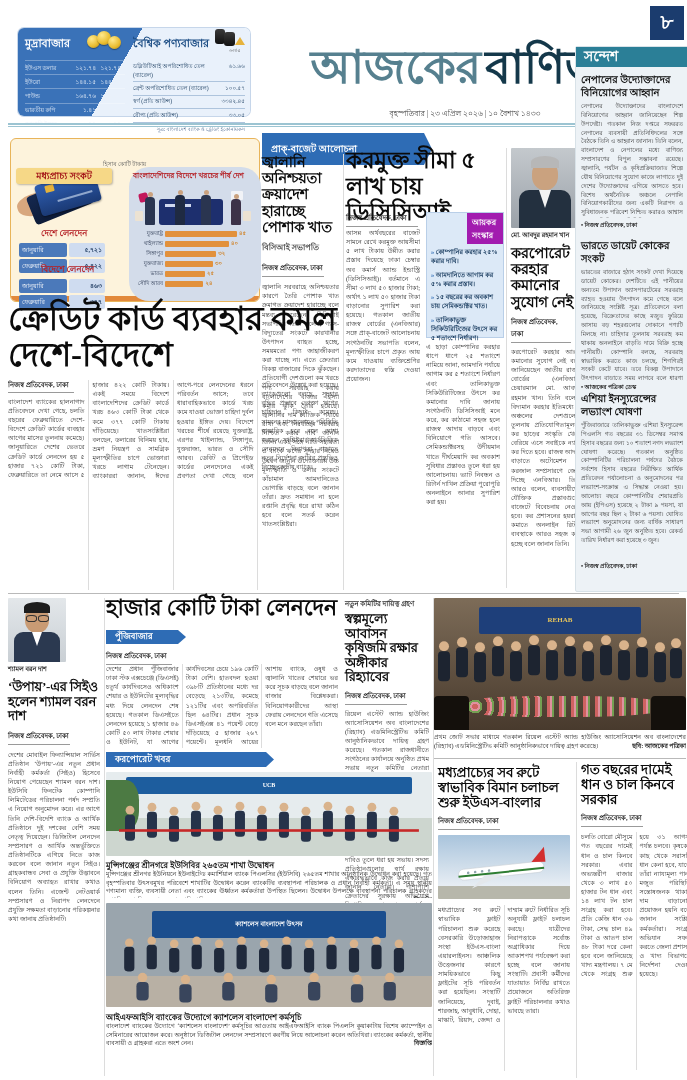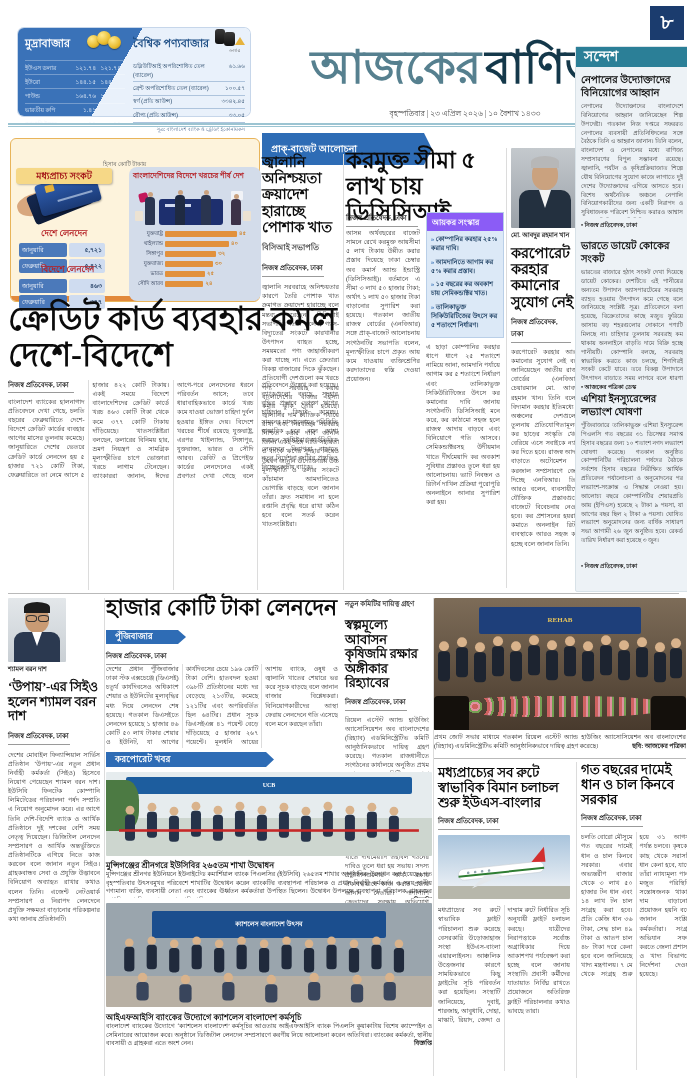--- a/index.html
+++ b/index.html
@@ -33,29 +33,29 @@
   .barrel{position:absolute;background:linear-gradient(#3a3a3a,#111);border-radius:3px;}
   
   .ig{background:#fdf3dc;border:1px solid #e8b45a;border-radius:6px;}
   .ig-tab{background:#f6d887;color:#a31317;font-weight:bold;font-size:9.5px;display:flex;align-items:center;justify-content:center;
           border-radius:3px;box-shadow:1px 1px 2px rgba(0,0,0,.25);}
   .ig-note{font-size:5.8px;color:#555;}
   .ig-sec{font-size:8.5px;font-weight:bold;color:#b52025;margin-left:22px;}
   .ig-chip{display:flex;gap:2px;margin-top:2px;}
   .ig-chip .l{background:#4b79ba;color:#fff;font-size:6.2px;width:42px;padding:1.5px 3px;border-radius:2px;}
   .ig-chip .r{background:#cfdcf0;color:#19365c;font-size:6.2px;width:30px;padding:1.5px 3px;text-align:right;border-radius:2px;font-weight:bold;}
-  .ig-panel{background:#d3dcea;border-radius:8px;}
+  .ig-panel{background:#d3dcea;border-radius:20px;}
   .ig-ch-title{font-size:7.4px;font-weight:bold;color:#b52025;line-height:1.25;}
   .ig-bar-row{display:flex;align-items:center;height:10px;}
   .ig-bar-label{width:32px;font-size:5.4px;text-align:right;color:#1d2b45;padding-right:2px;flex:none;}
   .ig-bar{height:5.5px;background:#e2913c;border-radius:1px;flex:none;}
   .ig-bar-val{font-size:5.4px;color:#d07f1e;font-weight:bold;padding-left:2px;}
   
   .taxbox{background:#dce9f7;border:1px solid #b9cfe8;}
-  .taxbox-h{background:#8b5cf6;color:#fff;font-weight:bold;font-size:8px;padding:2.5px 5px;font-family:"Liberation Sans",sans-serif;}
+  .taxbox-h{background:#a21caf;color:#fff;font-weight:bold;font-size:8px;padding:2.5px 5px;font-family:"Liberation Sans",sans-serif;margin-left:40px;}
   .taxbox ul{margin:3px 4px;padding:0;list-style:none;}
   .taxbox li{font-size:6.4px;font-weight:bold;color:#173a5e;line-height:1.45;margin-bottom:4px;}
   .taxbox li::before{content:"» ";color:#2e6cb5;}
   
   .side{background:#edf2f6;border:1px solid #d8e2e8;border-radius:2px;}
   .side-h{background:#2b7f97;color:#fff;font-weight:bold;font-size:14px;display:flex;align-items:center;padding:0 8px;
           font-family:"Liberation Sans",sans-serif;}
   .side-title{font-size:10px;font-weight:bold;line-height:1.3;color:#0d0d0d;}
   .side-body{font-size:5.9px;line-height:1.5;text-align:justify;color:#333;overflow:hidden;}
   .side-credit{font-size:5.9px;font-weight:bold;color:#222;}
@@ -299,21 +299,21 @@
     <div class="body-text" style="margin-top:5px;height:300px;">দেশের মোবাইল ফিন্যান্সিয়াল সার্ভিস প্রতিষ্ঠান ‘উপায়’-এর নতুন প্রধান নির্বাহী কর্মকর্তা (সিইও) হিসেবে নিয়োগ পেয়েছেন শ্যামল বরন দাশ। ইউসিবি ফিনটেক কোম্পানি লিমিটেডের পরিচালনা পর্ষদ সম্প্রতি এ নিয়োগ অনুমোদন করে। এর আগে তিনি দেশি-বিদেশি ব্যাংক ও আর্থিক প্রতিষ্ঠানে দুই দশকের বেশি সময় নেতৃত্ব দিয়েছেন। ডিজিটাল লেনদেন সম্প্রসারণ ও আর্থিক অন্তর্ভুক্তিতে প্রতিষ্ঠানটিকে এগিয়ে নিতে কাজ করবেন বলে জানান নতুন সিইও। গ্রাহকবান্ধব সেবা ও প্রযুক্তি উদ্ভাবনে বিনিয়োগ অব্যাহত রাখার কথাও বলেন তিনি। এজেন্ট নেটওয়ার্ক সম্প্রসারণ ও নিরাপদ লেনদেনে প্রযুক্তি সক্ষমতা বাড়ানোর পরিকল্পনার কথা জানায় প্রতিষ্ঠানটি।</div>
   </div>
 
   <div class="abs hl" style="left:106px;top:596px;width:232px;font-size:22px;">হাজার কোটি টাকা লেনদেন</div>
   <div class="abs ribbon" style="left:106px;top:630px;width:62px;height:14px;font-size:8.5px;">পুঁজিবাজার</div>
   <div class="abs byline" style="left:106px;top:650px;width:66px;">নিজস্ব প্রতিবেদক, ঢাকা</div>
   <div class="abs body-text cols3" style="left:106px;top:664px;width:232px;height:84px;">দেশের প্রধান পুঁজিবাজার ঢাকা স্টক এক্সচেঞ্জে (ডিএসই) চতুর্থ কার্যদিবসেও অধিকাংশ শেয়ার ও ইউনিটের মূল্যবৃদ্ধির মধ্য দিয়ে লেনদেন শেষ হয়েছে। গতকাল ডিএসইতে লেনদেন হয়েছে ১ হাজার ৪৬ কোটি ৫০ লাখ টাকার শেয়ার ও ইউনিট, যা আগের কার্যদিবসের চেয়ে ১৯৬ কোটি টাকা বেশি। হাতবদল হওয়া ৩৯৮টি প্রতিষ্ঠানের মধ্যে দর বেড়েছে ২১৩টির, কমেছে ১২১টির এবং অপরিবর্তিত ছিল ৬৪টির। প্রধান সূচক ডিএসইএক্স ৪১ পয়েন্ট বেড়ে দাঁড়িয়েছে ৫ হাজার ২৬৭ পয়েন্টে। মূলধনি আয়ের আশায় ব্যাংক, ওষুধ ও জ্বালানি খাতের শেয়ারে ভর করে সূচক বাড়ছে বলে জানান বাজার বিশ্লেষকরা। বিনিয়োগকারীদের আস্থা ফেরায় লেনদেনে গতি এসেছে বলে মনে করছেন তাঁরা।</div>
 
   <div class="abs" style="left:345px;top:598px;width:84px;height:478px;border-right:1px solid #dcdcdc;padding-right:4px;">
     <div style="font-size:7px;font-weight:bold;color:#333;">নতুন কমিটির দায়িত্ব গ্রহণ</div>
-    <div class="hl" style="font-size:13px;margin-top:8px;">স্বল্পমূল্যে আবাসন কৃষিজমি রক্ষার অঙ্গীকার রিহ্যাবের</div>
+    <div class="hl" style="font-size:13px;margin-top:2px;">স্বল্পমূল্যে আবাসন কৃষিজমি রক্ষার অঙ্গীকার রিহ্যাবের</div>
     <div class="byline" style="margin-top:5px;width:62px;">নিজস্ব প্রতিবেদক, ঢাকা</div>
     <div class="body-text" style="margin-top:4px;height:390px;">রিয়েল এস্টেট অ্যান্ড হাউজিং অ্যাসোসিয়েশন অব বাংলাদেশের (রিহ্যাব) এডমিনিস্ট্রেটিভ কমিটি আনুষ্ঠানিকভাবে দায়িত্ব গ্রহণ করেছে। গতকাল রাজধানীতে সংগঠনের কার্যালয়ে অনুষ্ঠিত প্রথম সভায় নতুন কমিটির নেতারা স্বল্পমূল্যে আবাসন নিশ্চিত করা ও কৃষিজমি রক্ষার অঙ্গীকার করেন। তাঁরা বলেন, পরিকল্পিত নগরায়ণের মাধ্যমে সাধারণ মানুষের আবাসনের স্বপ্ন পূরণে কাজ করবে রিহ্যাব। ড্যাপসহ বিদ্যমান নীতিমালার সংস্কার, নিবন্ধন ব্যয় হ্রাস এবং আবাসন খাতে দীর্ঘমেয়াদি তহবিল গঠনের দাবিও তুলে ধরা হয় সভায়। সদস্য প্রতিষ্ঠানগুলোর স্বার্থ রক্ষায় ঐক্যবদ্ধভাবে কাজ করার প্রত্যয় জানান নেতারা। পাশাপাশি ক্রেতাদের সুরক্ষায় অভিযোগ নিষ্পত্তি ব্যবস্থা আরও কার্যকর করার ঘোষণা দেওয়া হয়। নির্মাণসামগ্রীর দাম স্থিতিশীল রাখতে সরকারের নীতি সহায়তাও চায় সংগঠনটি।</div>
   </div>
 
   <div class="abs photo" style="left:434px;top:598px;width:252px;height:132px;background:linear-gradient(#7d6c58,#483a2d);">
     <span class="abs" style="left:18%;top:7%;width:64%;height:20%;background:#1e3f7a;border-radius:2px;display:flex;align-items:center;justify-content:center;color:#e6c35a;font-size:7px;font-weight:bold;">REHAB</span>
     <svg class="abs" style="left:0;top:26%;width:100%;height:52%;" viewBox="0 0 252 68">
       <defs>
           <g id="pr">
             <circle cx="6" cy="6" r="5" fill="#d9b38c"></circle>

